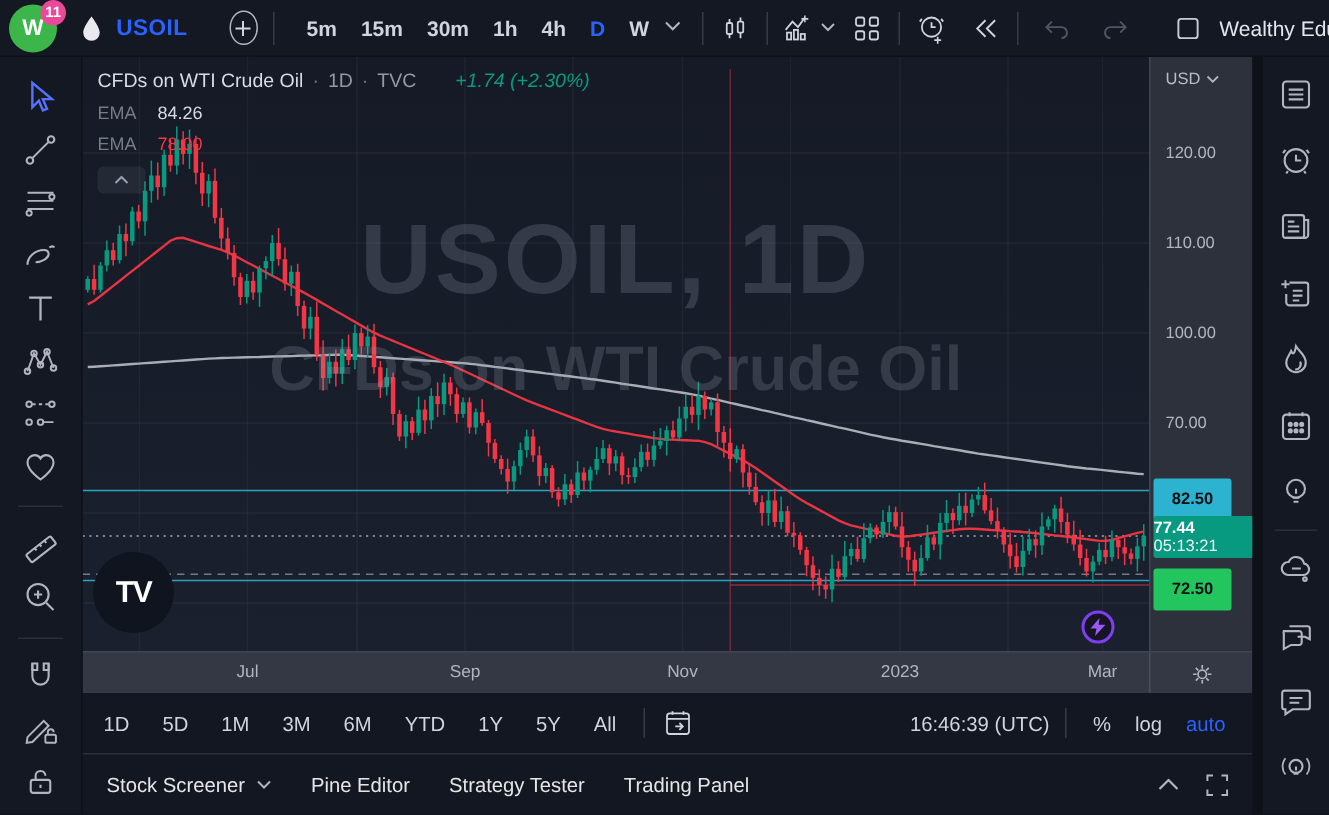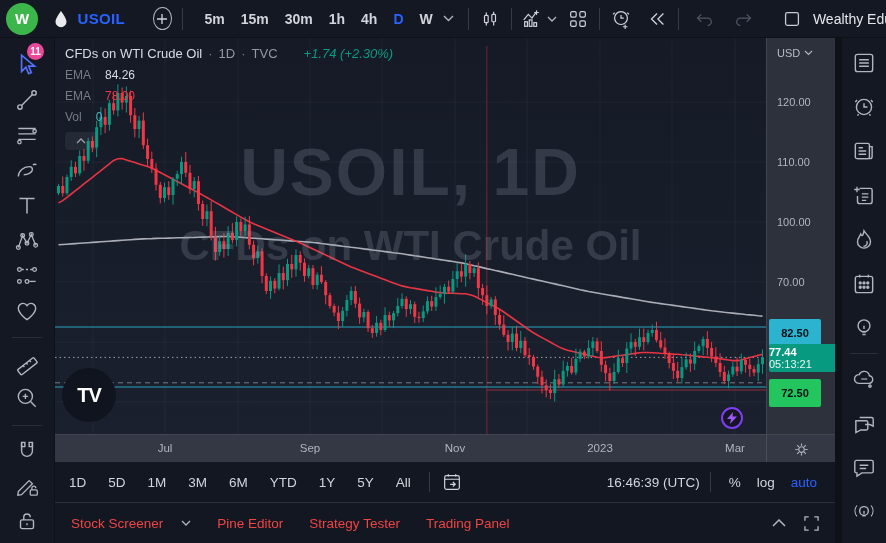--- a/index.html
+++ b/index.html
@@ -9,21 +9,21 @@
 
   
   .topbar { position:absolute; left:0; top:0; width:886px; height:38px; background:#141823;
             border-bottom:1px solid #0e1118; display:flex; align-items:center; z-index:30; }
   .logo-wrap { position:relative; width:46px; height:38px; }
   .logo { position:absolute; left:6px; top:3px; width:32px; height:32px; border-radius:50%;
           background:#3cb54a; color:#fff; font-weight:bold; font-size:15px;
           display:flex; align-items:center; justify-content:center; }
   .badge { position:absolute; left:27px; top:0px; min-width:17px; height:17px; border-radius:9px;
            background:#ec4899; color:#fff; font-size:10px; font-weight:bold;
-           display:flex; align-items:center; justify-content:center; padding:0 3px;margin-top:43px; }
+           display:flex; align-items:center; justify-content:center; padding:0 3px; }
   .sym-group { display:flex; align-items:center; gap:7px; margin-left:14px; }
   .drop-ic { width:20px; height:20px; }
   .symbol { color:#2962ff; font-weight:bold; font-size:15px; letter-spacing:.3px; }
   .plus-circle { margin-left:28px; width:23px; height:23px; border:1px solid #b2b5be; border-radius:50%;
                  color:#d1d4dc; display:flex; align-items:center; justify-content:center; }
   .tb-sep { width:1px; height:22px; background:#363a45; margin:0 10px; }
   .tf-row { display:flex; align-items:center; gap:4px; margin-left:6px; }
   .tf-btn { padding:3px 6px; font-size:14px; font-weight:bold; color:#d1d4dc; border-radius:3px; }
   .tf-btn.active { color:#2962ff; }
   .chev { font-size:10px; color:#b2b5be; padding:0 4px; }
@@ -91,21 +91,21 @@
   .rb-btn { padding:4px 8px; margin-left:6px; border-radius:3px; }
   .rb-sep { width:1px; height:20px; background:#363a45; margin:0 10px; }
   .rb-right { margin-left:auto; display:flex; align-items:center; }
   .rb-clock { font-size:13.5px; }
   .rb-mode { padding:3px 8px; }
   .rb-auto { color:#2962ff; margin-right:10px; }
 
   
   .footer { position:absolute; left:55px; top:502px; width:780px; height:41px; background:#131722;
             border-top:1px solid #2a2e39; display:flex; align-items:center; font-size:13.5px; z-index:10; }
-  .ft-tab { margin-left:26px; color:#ef4444; display:flex; align-items:center; gap:18px; }
+  .ft-tab { margin-left:26px; color:#e5e5e5; display:flex; align-items:center; gap:8px; }
   .ft-right { margin-left:auto; display:flex; align-items:center; gap:18px; margin-right:16px; color:#b2b5be; }
 
   
   .right-col { position:absolute; left:835px; top:38px; width:51px; height:505px; background:#141823;
                border-left:7px solid #0e1118; display:flex; flex-direction:column; align-items:center;
                padding-top:12px; z-index:20; }
   .rt-ic { width:28px; height:28px; color:#b2b5be; margin-bottom:18px; display:flex; align-items:center; justify-content:center; }
   .rt-ic svg { width:26px; height:26px; }
   .rt-div { width:28px; height:1px; background:#2a2e39; margin:-6px 0 12px 0; }
 </style>
@@ -682,24 +682,20 @@
       </div>
       <div id="legend-rows">
           <div class="lg-ind">
             <span class="lbl">EMA</span>
             <span style="color: rgb(216, 219, 227);">84.26</span>
           </div>
           <div class="lg-ind">
             <span class="lbl">EMA</span>
             <span style="color: rgb(242, 54, 69);">78.00</span>
           </div>
-          <div class="lg-ind">
-            <span class="lbl">Vol</span>
-            <span style="color: rgb(69, 184, 201);">0</span>
-          </div>
         </div>
       <div class="legend-collapse">
         <svg width="10" height="6" viewBox="0 0 10 6">
             <path d="M1 5 L5 1 L9 5" fill="none" stroke="#9aa0ad" stroke-width="1.3"></path>
           </svg>
       </div>
     </div>
     <div class="tv-logo">TV</div>
     <div class="bolt">
       <svg width="10" height="12" viewBox="0 0 10 12">

